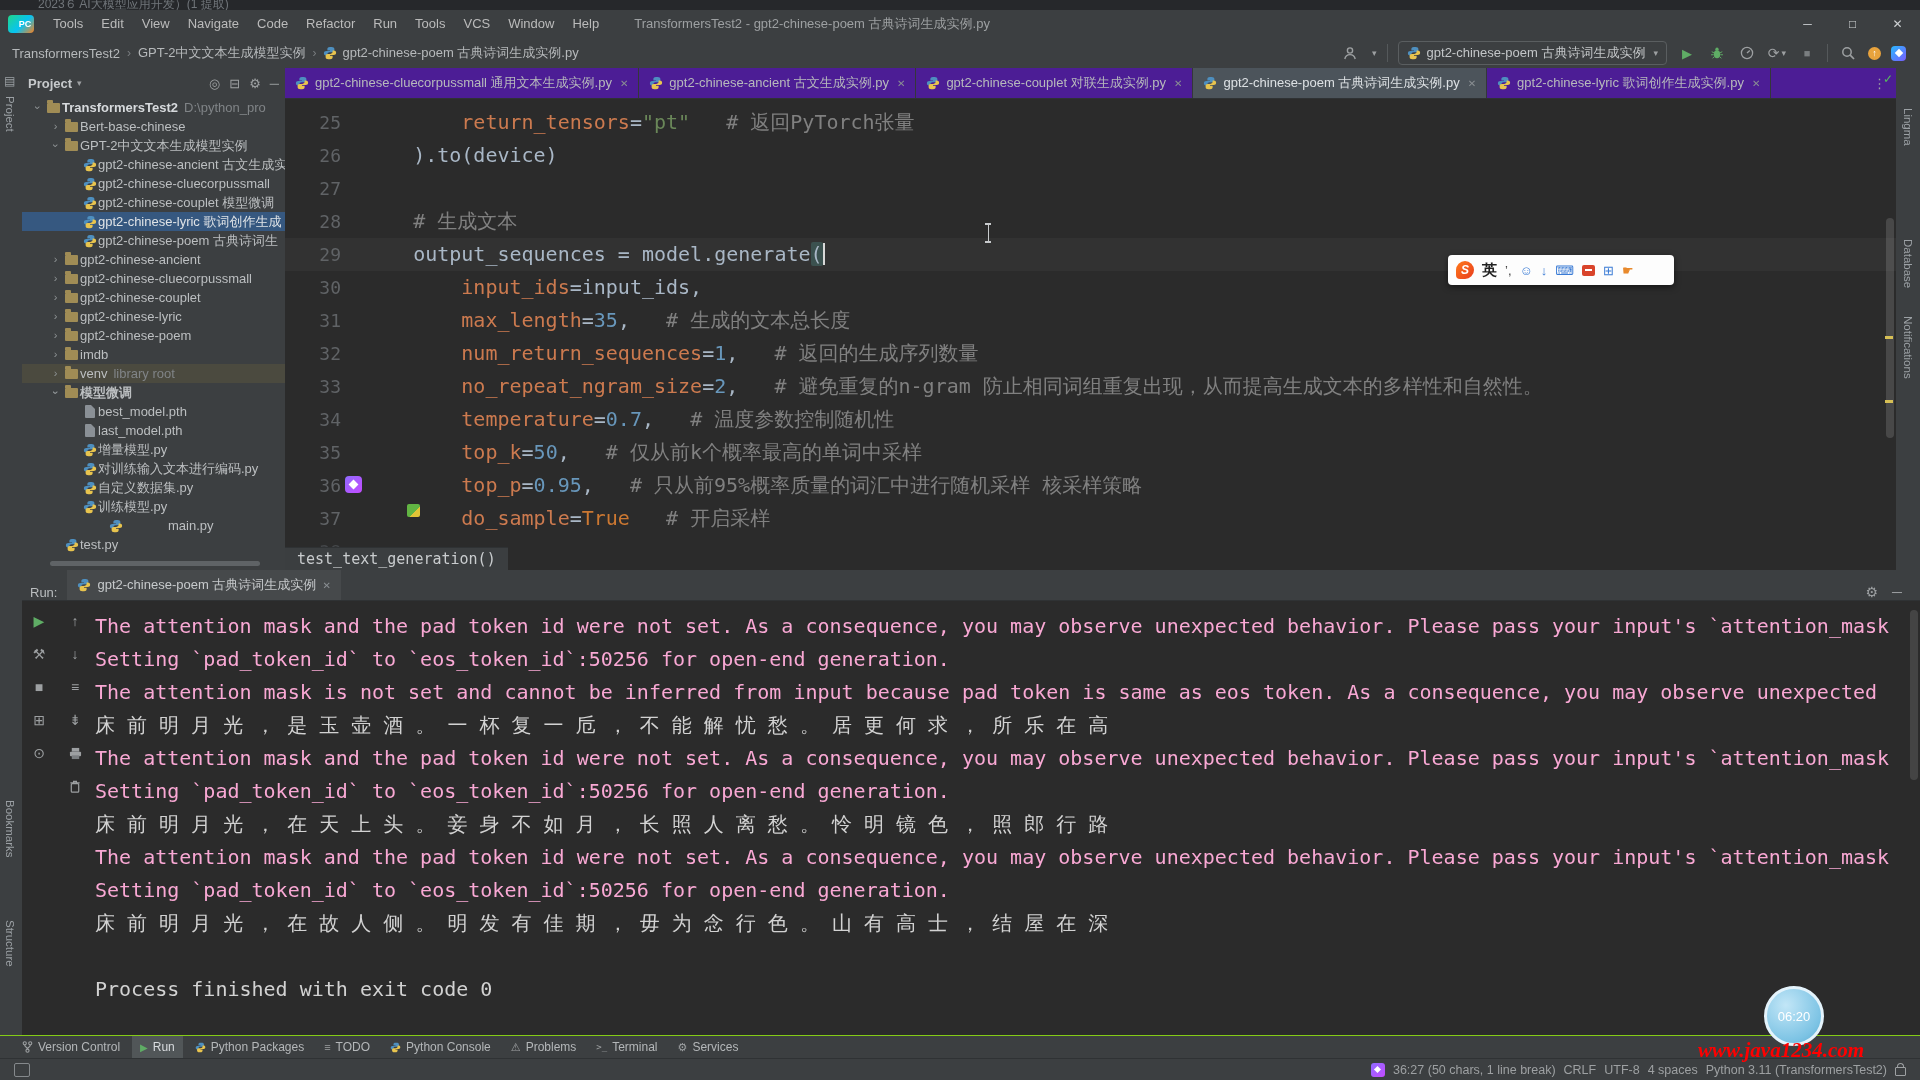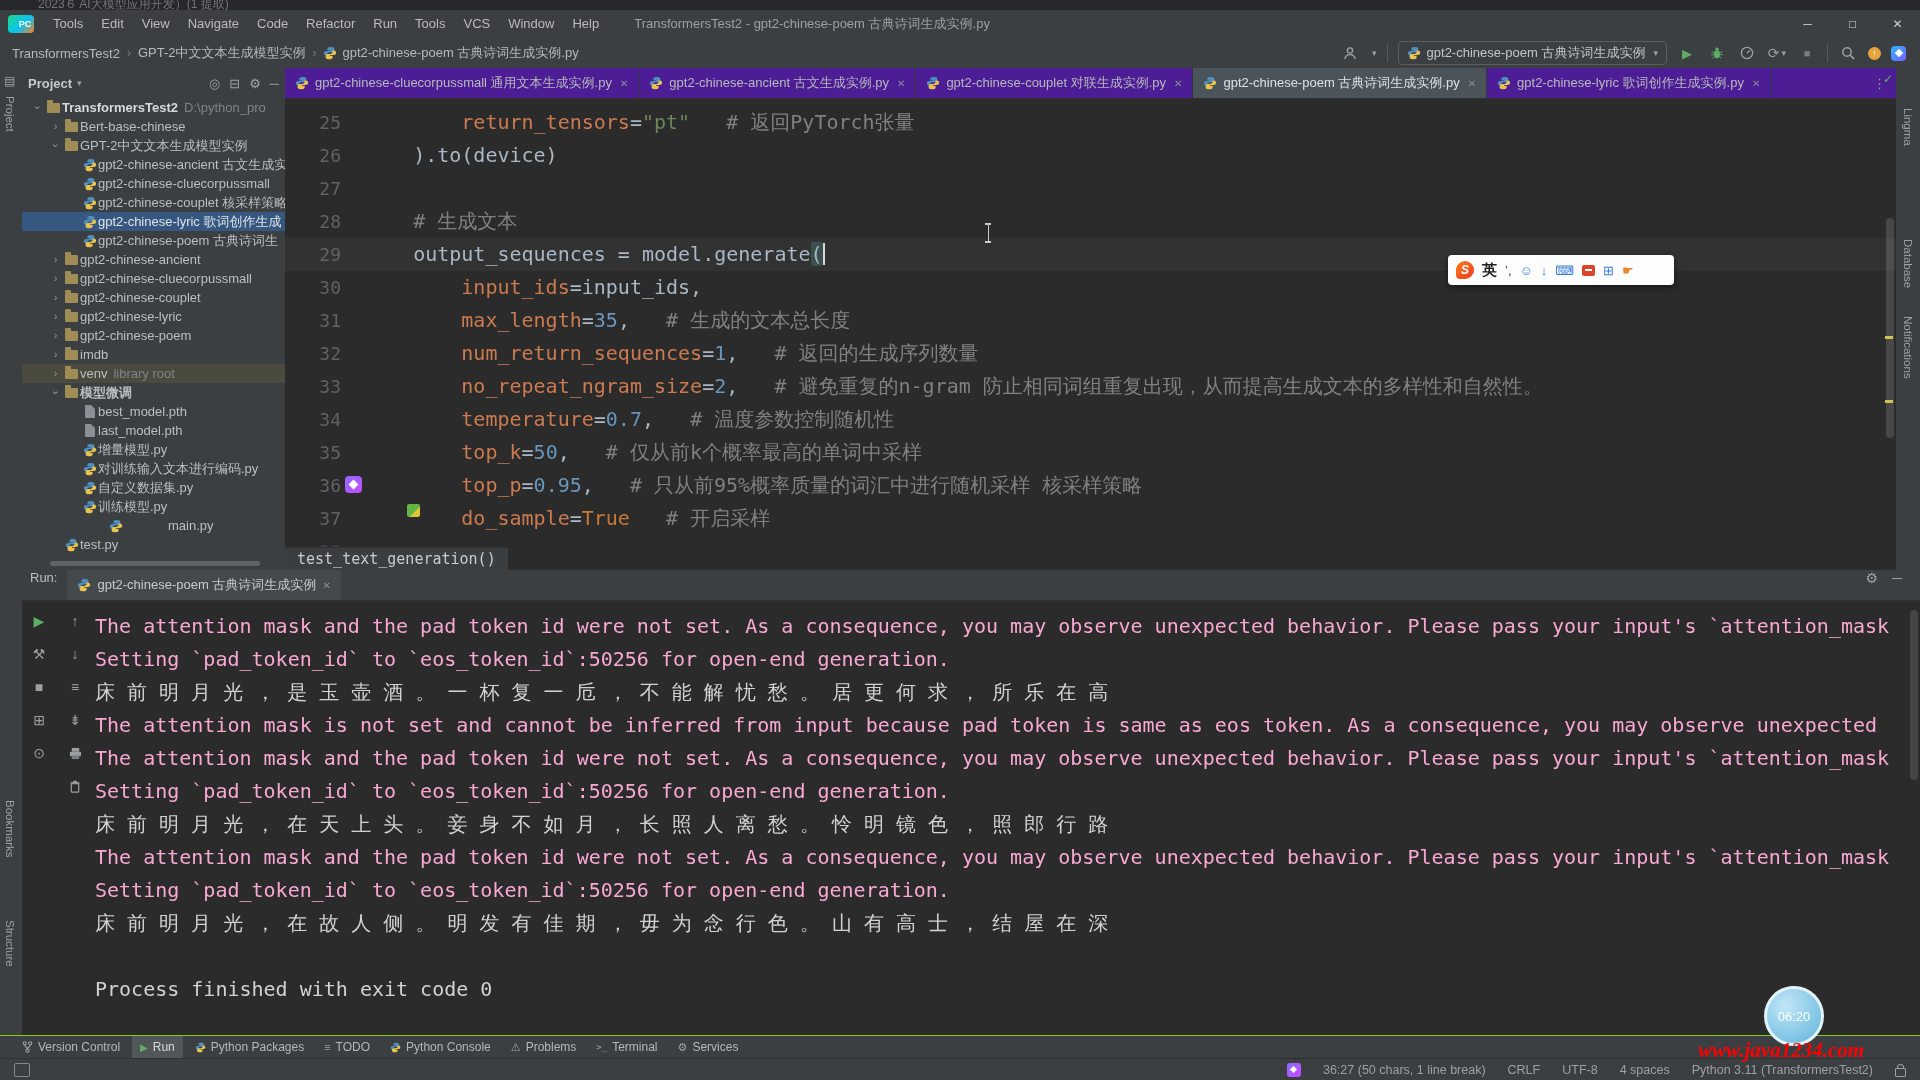--- a/index.html
+++ b/index.html
@@ -82,41 +82,41 @@
   #ed-scroll{position:absolute;right:0;top:0;width:14px;height:472px;}
   #ed-check{position:absolute;right:3px;top:4px;color:#57b860;font-size:12px;}
   #ed-thumb{position:absolute;right:2px;top:150px;width:8px;height:220px;background:rgba(255,255,255,.14);border-radius:4px;}
   .ed-mark{position:absolute;right:3px;width:8px;height:3px;background:#d6bf55;}
   #ibeam{position:absolute;left:698px;top:155px;width:10px;height:20px;}
   #ibeam::before,#ibeam::after{content:"";position:absolute;left:2px;width:6px;height:2px;background:#c7cacc;}
   #ibeam::before{top:0;} #ibeam::after{bottom:0;}
   #ibeam i{position:absolute;left:4.5px;top:2px;width:1.5px;height:16px;background:#c7cacc;display:block;}
   
   #console{position:absolute;left:22px;top:570px;width:1898px;height:465px;background:#2b2b2b;}
-  #console-header{height:30px;background:#3c3f41;border-bottom:1px solid #2f3234;display:flex;align-items:flex-start;}
+  #console-header{height:30px;background:#3c3f41;border-bottom:1px solid #2f3234;display:flex;align-items:flex-end;}
   #run-label{padding:0 10px 0 8px;color:#bbbec0;}
   #console-tab{display:flex;align-items:center;gap:6px;background:#46494b;height:30px;padding:0 10px;color:#c7cacc;}
   #console-tab .x{color:#8a8f93;font-size:10px;}
   #console-hicons{margin-left:auto;display:flex;gap:14px;padding-right:18px;color:#9da0a2;font-size:14px;}
   #console-toolbar{position:absolute;left:0;top:36px;width:88px;}
   .con-ic{position:absolute;width:22px;height:22px;display:flex;align-items:center;justify-content:center;color:#9da0a2;font-size:14px;}
   .con-ic.green{color:#5fad65;}
   #console-out{position:absolute;left:73px;top:40px;right:6px;bottom:0;overflow:hidden;}
   .con-line{height:33px;line-height:33px;white-space:pre;overflow:hidden;font-size:20px;font-family:"DejaVu Sans Mono",monospace;}
   .con-line.err{color:#f9a8d4;}
   .con-line.out{color:#d2d2d2;}
   #con-thumb{position:absolute;right:2px;top:40px;width:8px;height:170px;background:rgba(255,255,255,.12);border-radius:4px;}
   
   #bottombar{position:absolute;left:0;top:1035px;width:1920px;height:23px;background:#3c3f41;border-top:1px solid #84cc16;display:flex;align-items:center;padding-left:14px;gap:4px;box-sizing:border-box;}
   .bb-item{display:flex;align-items:center;gap:5px;padding:0 8px;height:23px;color:#b4b7b9;font-size:12px;}
   .bb-item.active{background:#515658;color:#d8dbde;}
   .bb-ic{font-size:11px;color:#9da0a2;display:flex;align-items:center;}
   #statusbar{position:absolute;left:0;top:1058px;width:1920px;height:22px;background:#3c3f41;border-top:1px solid #2f3234;display:flex;align-items:center;font-size:12.5px;color:#9da0a2;box-sizing:border-box;padding:0 14px;}
   #status-left{width:14px;height:12px;border:1px solid #85898c;border-radius:2px;}
-  #status-right{margin-left:auto;display:flex;align-items:flex-end;gap:22px;}
+  #status-right{margin-left:auto;display:flex;align-items:flex-start;gap:8px;}
   .mini-ai{width:14px;height:14px;border-radius:3px;background:linear-gradient(135deg,#8f6bff,#c44bff);display:flex;align-items:center;justify-content:center;}
   .mini-ai .spark{width:5px;height:5px;}
   #lock{width:9px;height:7px;border:1.5px solid #9da0a2;border-radius:1px;position:relative;margin-top:4px;}
   #lock::before{content:"";position:absolute;left:1px;top:-5px;width:5px;height:4px;border:1.5px solid #9da0a2;border-bottom:none;border-radius:4px 4px 0 0;}
   
   #ime{position:absolute;left:1448px;top:255px;width:226px;height:30px;background:#fdfdfd;border-radius:4px;box-shadow:0 2px 6px rgba(0,0,0,.5);display:flex;align-items:center;gap:8px;padding:0 8px;box-sizing:border-box;z-index:40;}
   #ime-logo{width:18px;height:18px;border-radius:50% 50% 50% 4px;background:linear-gradient(135deg,#ff7a1a,#e83c1e);color:#fff;font-weight:bold;font-size:12px;font-style:italic;display:flex;align-items:center;justify-content:center;}
   #ime-mode{color:#222;font-size:15px;font-weight:bold;}
   .ime-ic{font-size:13px;color:#3a7bd5;}
   .ime-ic.dark{color:#444;}
@@ -290,21 +290,21 @@
           <span class="t-label">gpt2-chinese-cluecorpussmall</span>
         </div>
         <div class="tree-row" style="padding-left: 44px;">
           <span class="chev"></span>
           <span class="t-ic">
             <svg width="14" height="14" viewBox="0 0 16 16">
               <path fill="#4e8fbf" d="M7.9 1C6 1 5 1.9 5 3.2V5h3v.8H3.8C2.2 5.8 1 6.8 1 8.4 1 10 2.2 11 3.8 11H5V9.3C5 7.9 6.2 7 7.6 7h3.2C12 7 13 6.1 13 4.9V3.2C13 1.9 11.8 1 9.9 1z"></path>
               <path fill="#e8c44e" d="M8.1 15c1.9 0 2.9-.9 2.9-2.2V11H8v-.8h4.2c1.6 0 2.8-1 2.8-2.6C15 6 13.8 5 12.2 5H11v1.7C11 8.1 9.8 9 8.4 9H5.2C4 9 3 9.9 3 11.1v1.7C3 14.1 4.2 15 6.1 15z"></path>
             </svg>
           </span>
-          <span class="t-label">gpt2-chinese-couplet 核采样策略</span>
+          <span class="t-label">gpt2-chinese-couplet 模型微调</span>
         </div>
         <div class="tree-row sel" style="padding-left: 44px;">
           <span class="chev"></span>
           <span class="t-ic">
             <svg width="14" height="14" viewBox="0 0 16 16">
               <path fill="#4e8fbf" d="M7.9 1C6 1 5 1.9 5 3.2V5h3v.8H3.8C2.2 5.8 1 6.8 1 8.4 1 10 2.2 11 3.8 11H5V9.3C5 7.9 6.2 7 7.6 7h3.2C12 7 13 6.1 13 4.9V3.2C13 1.9 11.8 1 9.9 1z"></path>
               <path fill="#e8c44e" d="M8.1 15c1.9 0 2.9-.9 2.9-2.2V11H8v-.8h4.2c1.6 0 2.8-1 2.8-2.6C15 6 13.8 5 12.2 5H11v1.7C11 8.1 9.8 9 8.4 9H5.2C4 9 3 9.9 3 11.1v1.7C3 14.1 4.2 15 6.1 15z"></path>
             </svg>
           </span>
           <span class="t-label">gpt2-chinese-lyric 歌词创作生成</span>
@@ -575,22 +575,22 @@
         <span class="con-ic" style="left: 42px; top: 169px;">
           <svg width="12" height="13" viewBox="0 0 12 14">
             <rect x="2" y="4" width="8" height="9" rx="1" fill="none" stroke="#9da0a2" stroke-width="1.3"></rect>
             <path d="M1 3h10M4.5 3V1.5h3V3" stroke="#9da0a2" stroke-width="1.3" fill="none"></path>
           </svg>
         </span>
       </div>
     <div id="console-out">
         <div class="con-line err">The attention mask and the pad token id were not set. As a consequence, you may observe unexpected behavior. Please pass your input's `attention_mask</div>
         <div class="con-line err">Setting `pad_token_id` to `eos_token_id`:50256 for open-end generation.</div>
+        <div class="con-line err">The attention mask is not set and cannot be inferred from input because pad token is same as eos token. As a consequence, you may observe unexpected</div>
         <div class="con-line out">床 前 明 月 光 ， 是 玉 壶 酒 。 一 杯 复 一 卮 ， 不 能 解 忧 愁 。 居 更 何 求 ， 所 乐 在 高</div>
-        <div class="con-line err">The attention mask is not set and cannot be inferred from input because pad token is same as eos token. As a consequence, you may observe unexpected</div>
         <div class="con-line err">The attention mask and the pad token id were not set. As a consequence, you may observe unexpected behavior. Please pass your input's `attention_mask</div>
         <div class="con-line err">Setting `pad_token_id` to `eos_token_id`:50256 for open-end generation.</div>
         <div class="con-line out">床 前 明 月 光 ， 在 天 上 头 。 妾 身 不 如 月 ， 长 照 人 离 愁 。 怜 明 镜 色 ， 照 郎 行 路</div>
         <div class="con-line err">The attention mask and the pad token id were not set. As a consequence, you may observe unexpected behavior. Please pass your input's `attention_mask</div>
         <div class="con-line err">Setting `pad_token_id` to `eos_token_id`:50256 for open-end generation.</div>
         <div class="con-line out">床 前 明 月 光 ， 在 故 人 侧 。 明 发 有 佳 期 ， 毋 为 念 行 色 。 山 有 高 士 ， 结 屋 在 深</div>
         <div class="con-line out"></div>
         <div class="con-line out">Process finished with exit code 0</div>
       </div>
     <div id="con-thumb"></div>

